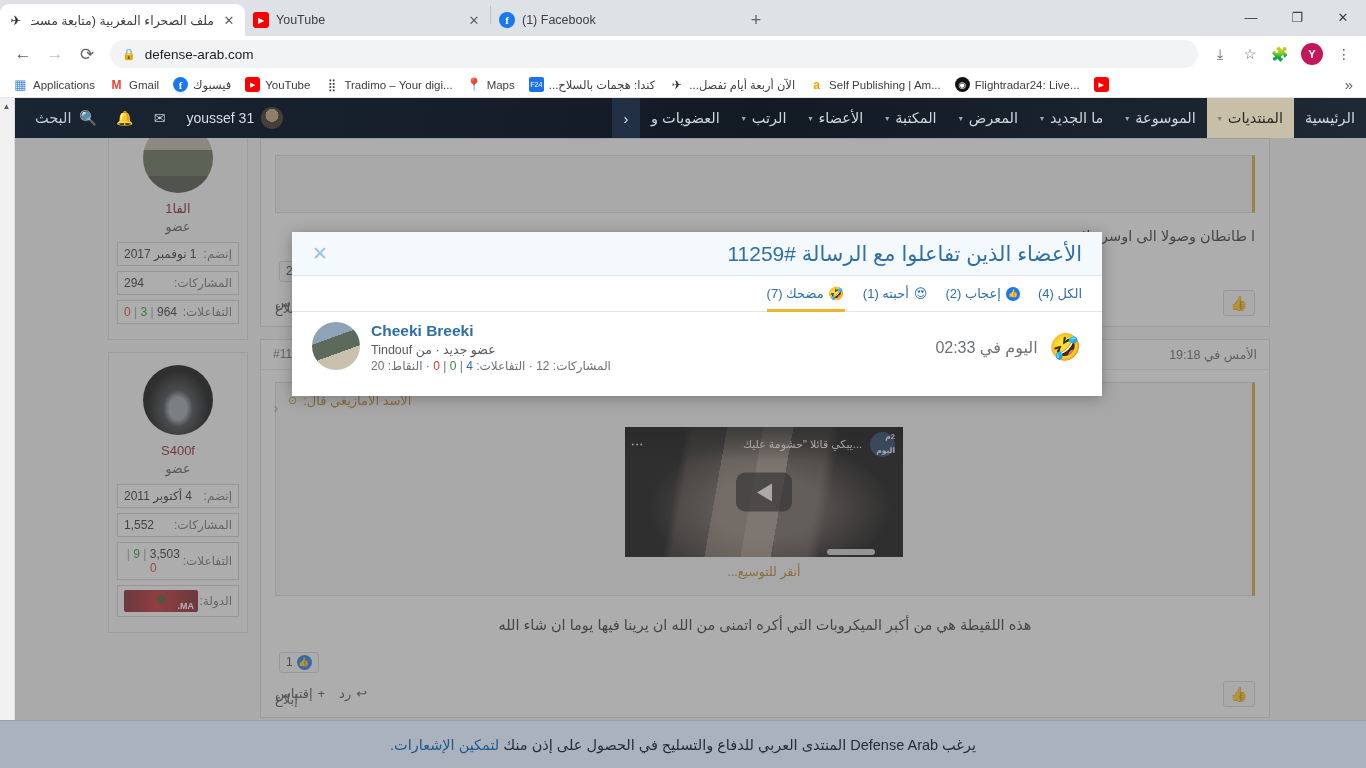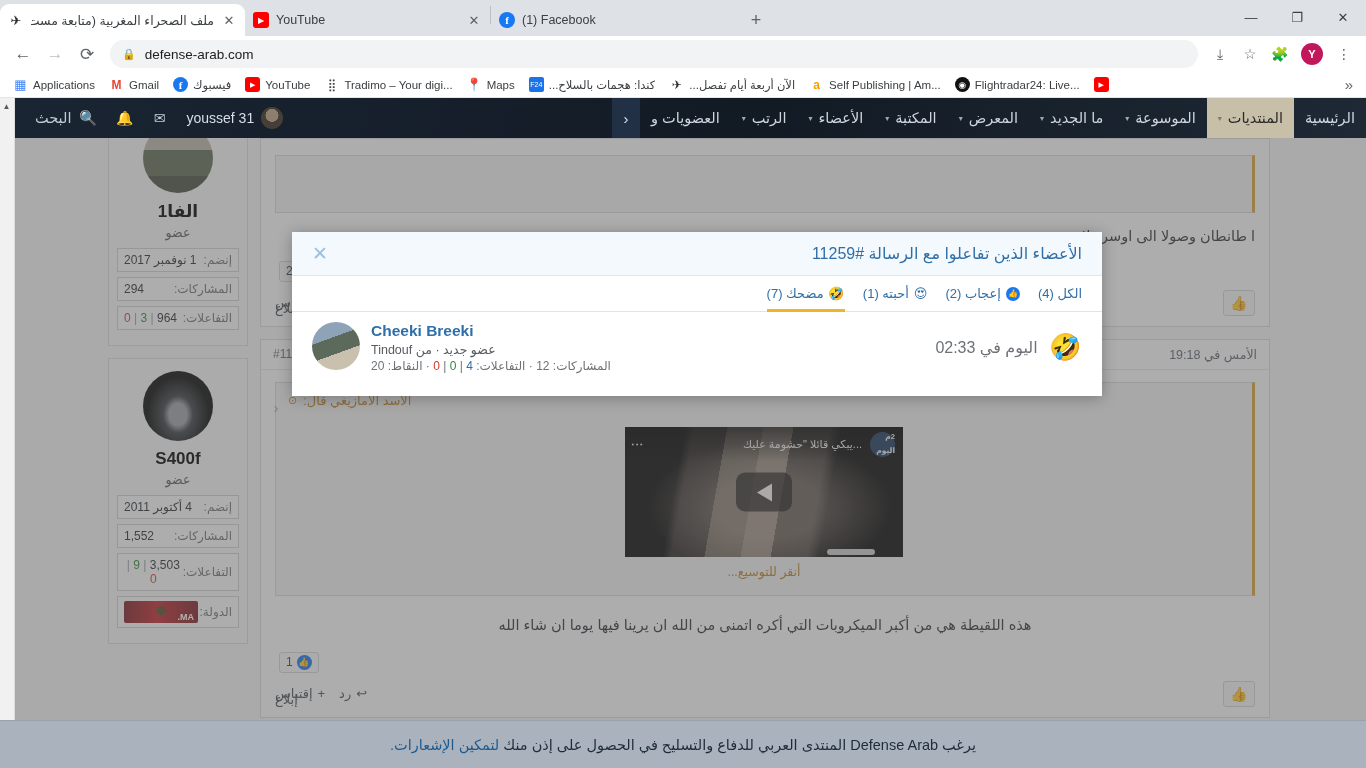--- a/index.html
+++ b/index.html
@@ -244,21 +244,21 @@
 
   
   .mcard { background: #f3f3f3; border: 1px solid #d9d9d9; margin-bottom: 12px;
            padding: 12px 8px 10px 8px; text-align: center; }
   .mcard-av { width: 70px; height: 70px; border-radius: 50%; margin: 0 auto 8px auto;
               overflow: hidden; }
   .av-alpha { background:
       linear-gradient(180deg,#b7b3a6 0 38%,#5f6a52 38% 76%,#4a4f42 76% 100%),
       radial-gradient(circle at 28% 48%, #b4252c 0 14%, transparent 15%); }
   .av-jet { background: radial-gradient(ellipse at 50% 62%, #9aa0a6 0 18%, #3c4044 30%, #0a0a0a 62%); }
-  .mcard-name { color: #000000; font-size: 17px; font-weight: bold;
+  .mcard-name { color: #7f1d1d; font-size: 13px; font-weight: normal;
                 margin-bottom: 3px; }
   .mcard-role { color: #555b61; font-size: 12.5px; margin-bottom: 8px; }
   .mrow { border: 1px solid #cfcfcf; background: #f7f7f7; display: flex;
           align-items: center; justify-content: space-between;
           padding: 4px 6px; margin-bottom: 5px; font-size: 12px; }
   .mrow-label { color: #6d7278; }
   .mrow-val { color: #2c3136; }
   .mrow-val .g { color: #2e8b3a; }
   .mrow-val .r { color: #cf3b2f; }
   .mrow-val .sep { color: #9aa0a6; }
@@ -287,21 +287,21 @@
   .modal {
     position: absolute; top: 134px; left: 292px; width: 810px; height: 164px;
     background: #ffffff; z-index: 50;
     box-shadow: 0 2px 14px rgba(0,0,0,.28); direction: rtl;
   }
   .modal-head {
     height: 44px; background: #f4f9fd; border-bottom: 1px solid #dfe7ee;
     display: flex; align-items: center; justify-content: space-between;
     padding: 0 20px;
   }
-  .modal-title { color: #2f6fa8; font-size: 16px; text-align: center; }
+  .modal-title { color: #2f6fa8; font-size: 21px; text-align: center; }
   .modal-close { color: #9cc0de; font-size: 19px; line-height: 1; }
   .modal-tabs {
     height: 36px; border-bottom: 1px solid #e4e4e4; display: flex;
     align-items: center; justify-content: flex-start; gap: 18px;
     padding: 0 20px; font-size: 13px; color: #2f6fa8;
   }
   .mtab { display: flex; align-items: center; gap: 5px; height: 36px;
           position: relative; }
   .mtab .em { font-size: 13px; }
   .mtab .em.like { width: 14px; height: 14px; border-radius: 50%;

